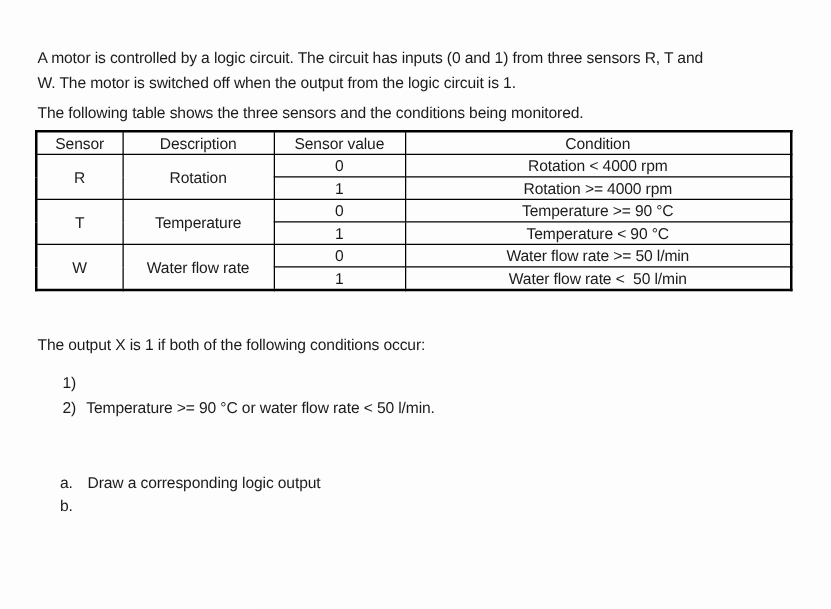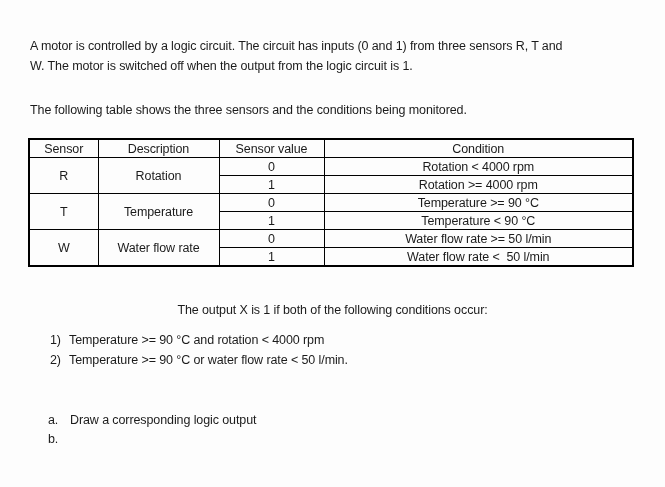--- a/index.html
+++ b/index.html
@@ -20,25 +20,25 @@
   .content {
     padding: 36px 30px 0 30px;
   }
   .txt {
     font-size: 12.5px;
     line-height: 20px;
     letter-spacing: -0.1px;
     white-space: pre;
   }
   .para { margin: 0; }
-  .table-intro { margin-top: 24px; }
+  .table-intro { margin-top: 4px; }
 
   table.sensor-table {
     border-collapse: collapse;
-    margin-top: 18px;
+    margin-top: 4px;
     margin-left: -2px;
     table-layout: fixed;
     width: 604px;
   }
   table.sensor-table, table.sensor-table th, table.sensor-table td {
     border: 1px solid #000000;
   }
   table.sensor-table { border-width: 2px; }
   table.sensor-table th, table.sensor-table td {
     font-size: 12.5px;
@@ -53,21 +53,21 @@
   }
   col.c-sensor { width: 69px; }
   col.c-desc   { width: 121px; }
   col.c-binary { width: 105px; }
   col.c-cond   { width: 309px; }
   td.cond {
     text-align: left;
     padding-left: 8px;
   }
 
-  .output-statement { margin-top: 33px; text-align: center; }
+  .output-statement { margin-top: 33px; }
 
   .numlist { margin-top: 10px; }
   .numitem {
     display: flex;
     font-size: 12.5px;
     line-height: 20px;
     letter-spacing: -0.1px;
   }
   .numitem .marker {
     width: 19px;
@@ -154,21 +154,20 @@
       </tbody>
     </table>
 
     <div class="para output-statement">
       <div class="txt">The output X is 1 if both of the following conditions occur:</div>
     </div>
 
     <div class="numlist">
       <div class="numitem">
         <span class="marker">1)</span>
-        <span class="itext">Temperature &gt;= 90 °C and rotation &lt; 4000 rpm</span>
       </div>
       <div class="numitem">
         <span class="marker">2)</span>
         <span class="itext">Temperature &gt;= 90 °C or water flow rate &lt; 50 l/min.</span>
       </div>
     </div>
 
     <div class="tasklist">
       <div class="taskitem">
         <span class="marker">a.</span>

